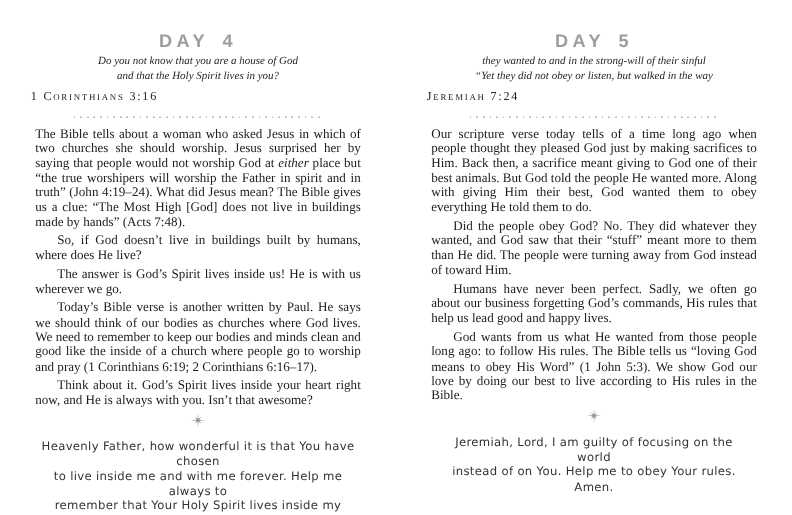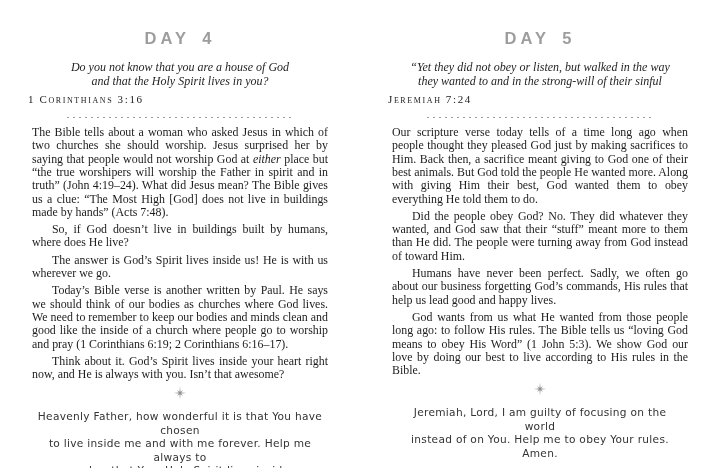--- a/index.html
+++ b/index.html
@@ -19,25 +19,25 @@
     text-align: center;
     font-family: "Liberation Sans", sans-serif;
     font-weight: bold;
     font-size: 16.5px;
     letter-spacing: 4px;
     word-spacing: 4px;
     color: #9d9d9d;
     line-height: 1;
   }
   .verse {
-    margin-top: 13px;
+    margin-top: 2px;
     text-align: center;
     font-family: "Liberation Serif", serif;
     font-style: italic;
-    font-size: 12px;
+    font-size: 10px;
     line-height: 14.5px;
     color: #1e1e1e;
   }
   .reference {
     margin-top: 4px;
     text-align: left;
     font-family: "Liberation Serif", serif;
     font-variant: small-caps;
     letter-spacing: 1.6px;
     font-size: 11px;
@@ -104,22 +104,22 @@
     <div class="prayer">
       <div>Heavenly Father, how wonderful it is that You have chosen</div>
       <div>to live inside me and with me forever. Help me always to</div>
       <div>remember that Your Holy Spirit lives inside my heart. Amen.</div>
     </div>
   </div>
 
   <div class="page">
     <div class="day-header">DAY 5</div>
     <div class="verse">
+      <div>they wanted to and in the strong-will of their sinful</div>
       <div>“Yet they did not obey or listen, but walked in the way</div>
-      <div>they wanted to and in the strong-will of their sinful</div>
     </div>
     <div class="reference">Jeremiah 7:24</div>
     <div class="dots"></div>
     <div class="body-text">
         <p class="para"><span>Our scripture verse today tells of a time long ago when people thought they pleased God just by making sacrifices to Him. Back then, a sacrifice meant giving to God one of their best animals. But God told the people He wanted more. Along with giving Him their best, God wanted them to obey everything He told them to do.</span></p>
         <p class="para indent"><span>Did the people obey God? No. They did whatever they wanted, and God saw that their “stuff” meant more to them than He did. The people were turning away from God instead of toward Him.</span></p>
         <p class="para indent"><span>Humans have never been perfect. Sadly, we often go about our business forgetting God’s commands, His rules that help us lead good and happy lives.</span></p>
         <p class="para indent"><span>God wants from us what He wanted from those people long ago: to follow His rules. The Bible tells us “loving God means to obey His Word” (1 John 5:3). We show God our love by doing our best to live according to His rules in the Bible.</span></p>
       </div>
     <div class="star-row">

